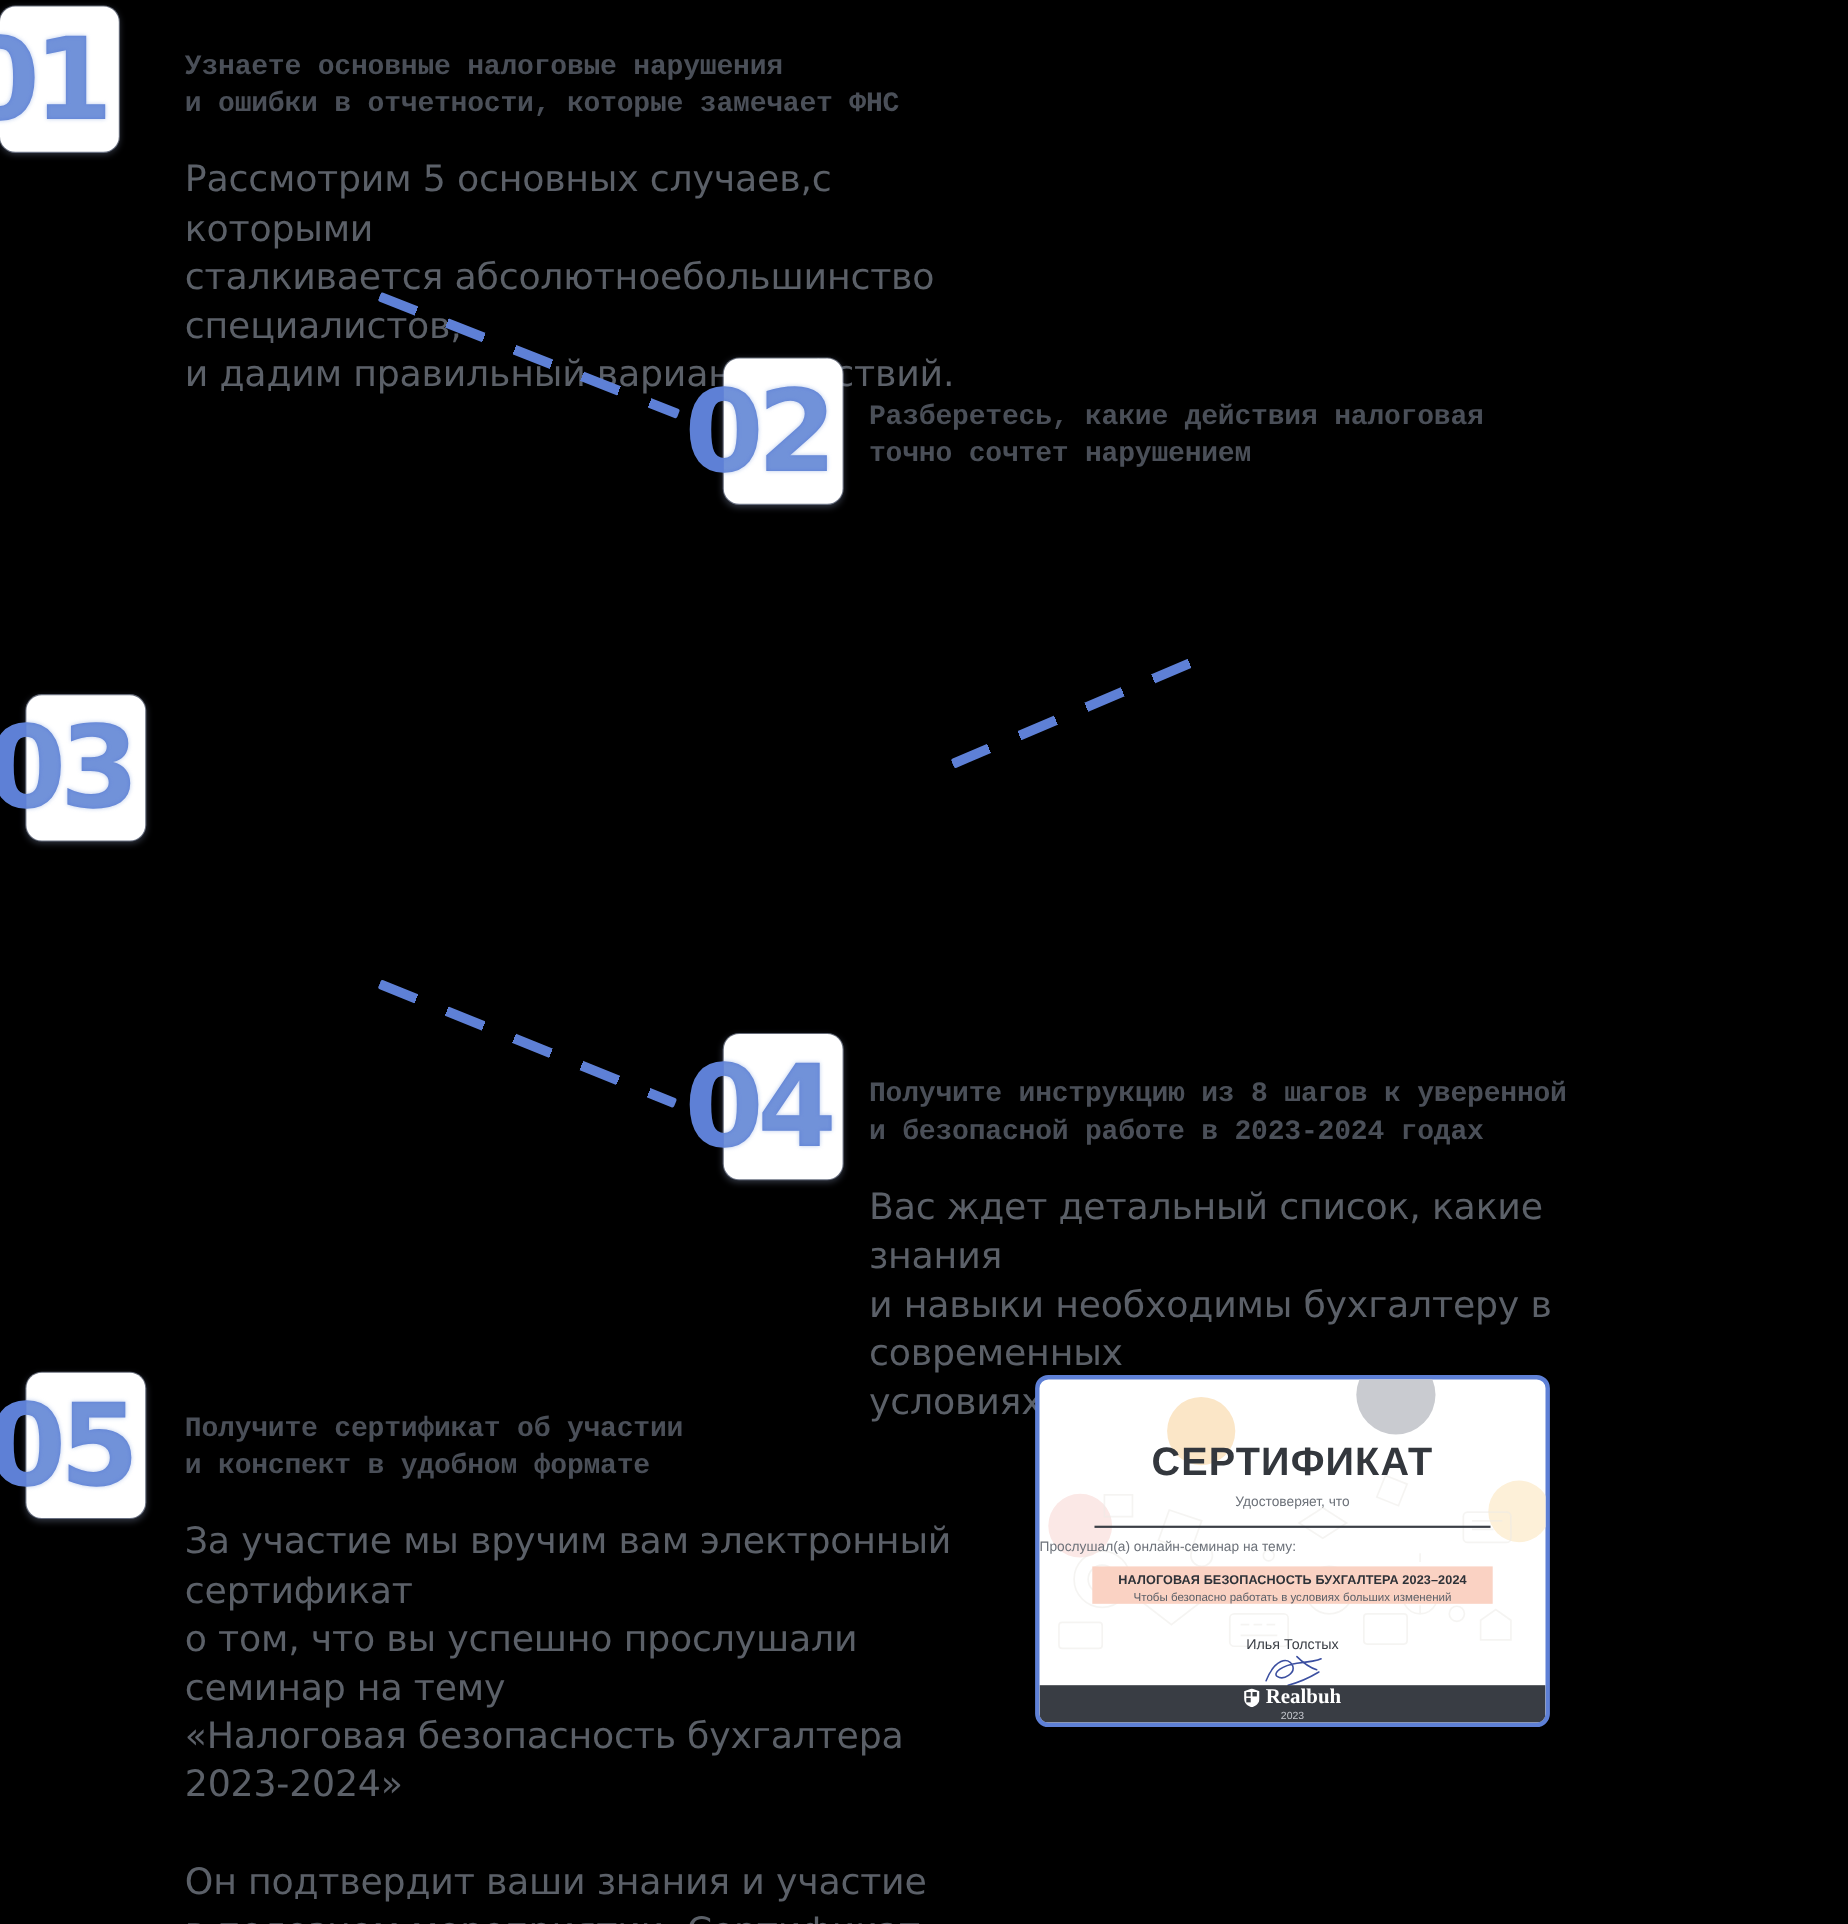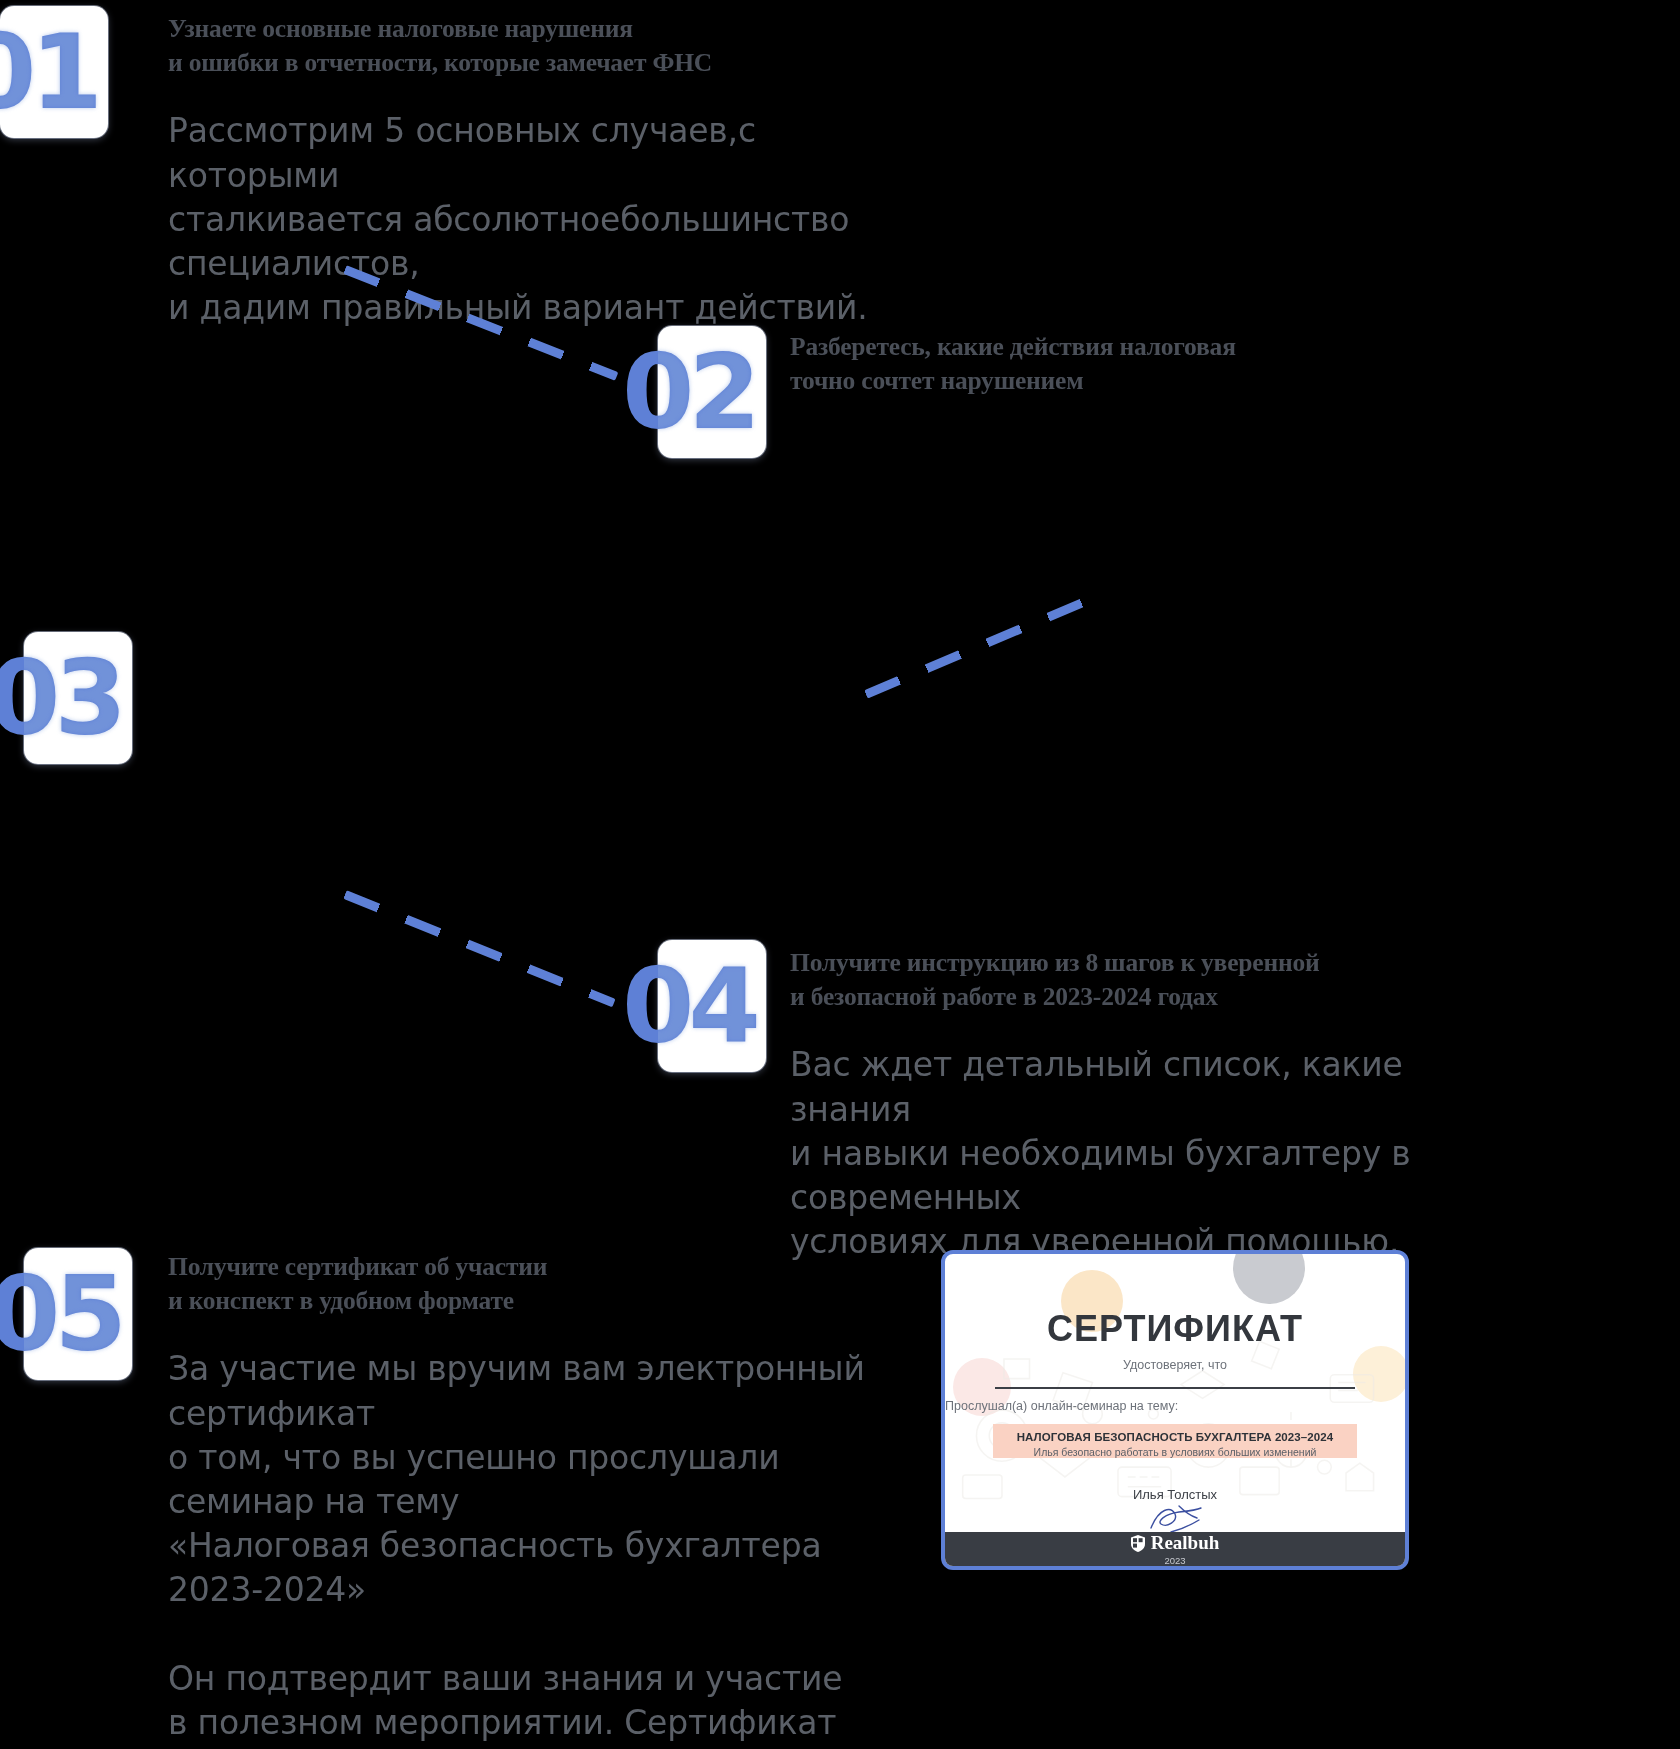--- a/index.html
+++ b/index.html
@@ -77,27 +77,28 @@
     line-height:1;
     letter-spacing:-6px;
     padding-left:6px;
     color:rgba(130,160,220,.55);
     filter:blur(2px);
   }
 
   
   .block{ position:absolute; }
   .head{
-    font-family:Liberation Serif, serif;
+    font-family:Liberation Mono, monospace;
     font-weight:700;
     font-size:25.5px;
     line-height:1.32;
     color:#4a4f58;
     letter-spacing:-0.2px;
     white-space:pre-line;
+    margin-top:32px;
   }
   .body{
     font-family:"DejaVu Sans", sans-serif;
     font-weight:400;
     font-size:33px;
     line-height:1.34;
     color:#5b6068;
     letter-spacing:-0.2px;
     white-space:pre-line;
     margin-top:30px;
@@ -339,21 +340,21 @@
       <circle cx="386" cy="150" r="7"></circle>
     </svg>
 
     <div class="cert-title">СЕРТИФИКАТ</div>
     <div class="cert-sub">Удостоверяет, что</div>
     <div class="cert-rule"></div>
     <div class="cert-listened">Прослушал(а) онлайн-семинар на тему:</div>
 
     <div class="cert-banner">
       <div class="b1">НАЛОГОВАЯ БЕЗОПАСНОСТЬ БУХГАЛТЕРА 2023–2024</div>
-      <div class="b2">Илья безопасно работать в условиях больших изменений</div>
+      <div class="b2">Чтобы безопасно работать в условиях больших изменений</div>
     </div>
 
     <div class="cert-name">Илья Толстых</div>
 
     <svg class="cert-sign" viewBox="0 0 60 34" fill="none" stroke="#3b4fa0" stroke-width="1.4" stroke-linecap="round">
       <path d="M6 26 C14 6, 26 4, 30 12 C33 19, 22 26, 16 22 C12 19, 20 12, 34 10 C44 9, 52 8, 56 6"></path>
       <path d="M34 4 C40 10, 46 14, 52 16"></path>
       <path d="M26 30 C34 28, 44 24, 54 18"></path>
     </svg>
 

